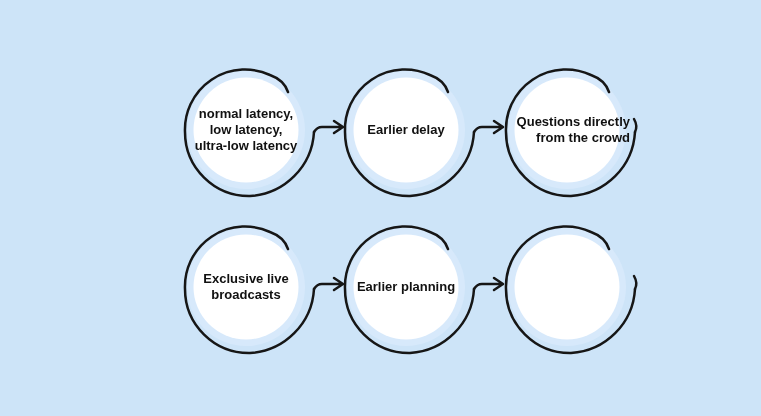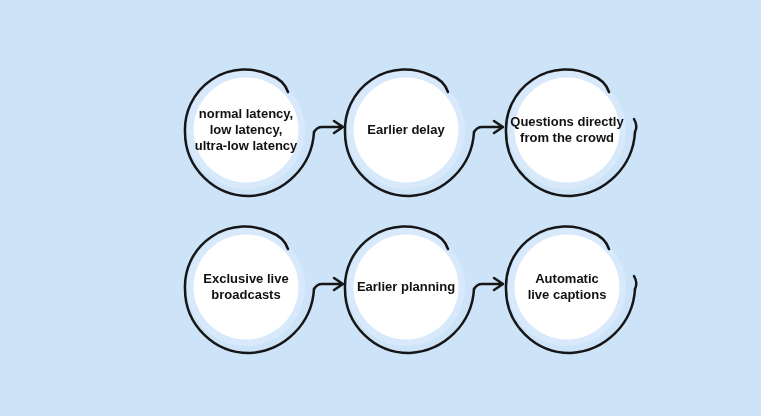--- a/index.html
+++ b/index.html
@@ -51,21 +51,21 @@
     <div class="label" style="color: rgb(17, 17, 17);">Earlier delay</div>
   </div>
 
   <div class="node" id="n3">
     <svg viewBox="-100 -85 200 170" width="200" height="170">
       <circle r="59" cx="0" cy="0" fill="#d7e9fb"></circle>
       <circle r="52.5" cx="0" cy="0" fill="#ffffff"></circle>
       <path d="M42 -38 Q38 -50 24 -55 A60 60 0 0 0 -61 2 A64 64 0 0 0 4 66 A68 68 0 0 0 68 2" fill="none" stroke-width="2.5" stroke-linecap="round" stroke-linejoin="round" stroke="#161616"></path>
       <path d="M68 2 Q71 -4 67 -11" fill="none" stroke-width="2.5" stroke-linecap="round" stroke-linejoin="round" stroke="#161616"></path>
     </svg>
-    <div class="label" style="color: rgb(17, 17, 17);">Questions directly
+    <div class="label" style="color: rgb(17, 17, 17); text-align: right;">Questions directly
 from the crowd</div>
   </div>
 
   <div class="node" id="n4">
     <svg viewBox="-100 -85 200 170" width="200" height="170">
       <circle r="59" cx="0" cy="0" fill="#d7e9fb"></circle>
       <circle r="52.5" cx="0" cy="0" fill="#ffffff"></circle>
       <path d="M42 -38 Q38 -50 24 -55 A60 60 0 0 0 -61 2 A64 64 0 0 0 4 66 A68 68 0 0 0 68 2" fill="none" stroke-width="2.5" stroke-linecap="round" stroke-linejoin="round" stroke="#161616"></path>
       <path d="M68 2 Q71 -3 76 -3 L95 -3 M97 -3 L88 -9 M97 -3 L88 3" fill="none" stroke-width="2.5" stroke-linecap="round" stroke-linejoin="round" stroke="#161616"></path>
     </svg>
@@ -83,17 +83,15 @@
     <div class="label" style="color: rgb(17, 17, 17);">Earlier planning</div>
   </div>
 
   <div class="node" id="n6">
     <svg viewBox="-100 -85 200 170" width="200" height="170">
       <circle r="59" cx="0" cy="0" fill="#d7e9fb"></circle>
       <circle r="52.5" cx="0" cy="0" fill="#ffffff"></circle>
       <path d="M42 -38 Q38 -50 24 -55 A60 60 0 0 0 -61 2 A64 64 0 0 0 4 66 A68 68 0 0 0 68 2" fill="none" stroke-width="2.5" stroke-linecap="round" stroke-linejoin="round" stroke="#161616"></path>
       <path d="M68 2 Q71 -4 67 -11" fill="none" stroke-width="2.5" stroke-linecap="round" stroke-linejoin="round" stroke="#161616"></path>
     </svg>
-    <div class="label" style="color: rgb(17, 17, 17);">Automatic
-live captions</div>
   </div>
 
 </div>
 
 </body></html>

